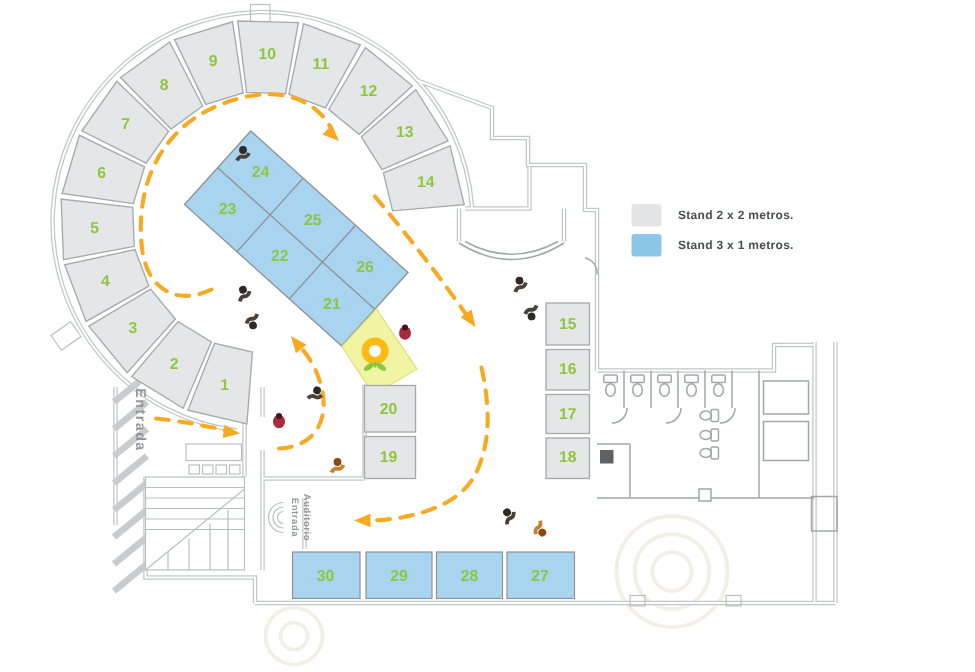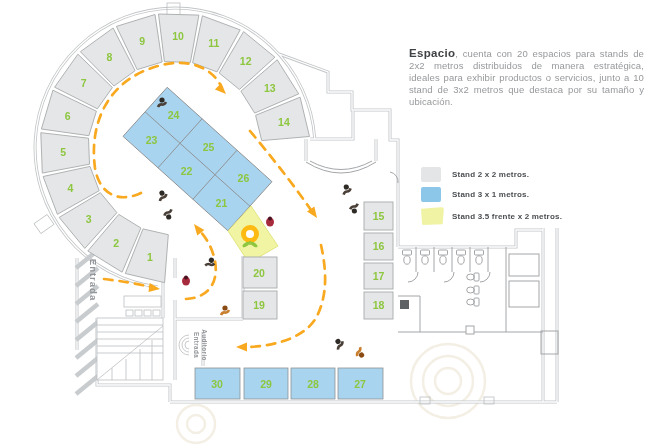--- a/index.html
+++ b/index.html
@@ -17,21 +17,21 @@
   .num{font:bold 10.5px "Liberation Sans",sans-serif;fill:#8DC63F;text-anchor:middle;dominant-baseline:central;}
   .vtext{font:bold 9.5px "Liberation Sans",sans-serif;fill:#93969A;text-anchor:middle;dominant-baseline:central;letter-spacing:1px;}
   .vtext2{font:bold 6.3px "Liberation Sans",sans-serif;fill:#93969A;text-anchor:middle;dominant-baseline:central;letter-spacing:0.4px;}
   .route{stroke:#F8A91F;stroke-width:2.7;stroke-dasharray:8.5 7;fill:none;stroke-linecap:round;}
   .ah{fill:#F8A91F;}
   .wm{stroke:#F4EFE4;stroke-width:2.5;fill:none;}
   .hatch{stroke:#C9CCCE;stroke-width:4.5;}
   .description{position:absolute;left:409px;top:46px;width:235px;font-size:9.5px;
                line-height:1.24;color:#96989B;text-align:justify;letter-spacing:0.1px;}
   .description b{font-size:11.5px;color:#404346;letter-spacing:0.3px;}
-  .legend{position:absolute;left:421px;top:136px;margin-top:31px;}
+  .legend{position:absolute;left:421px;top:136px;}
   .legend-row{display:flex;align-items:center;margin-bottom:5px;}
   .swatch{width:20px;height:15px;border-radius:2px;margin-right:11px;flex:none;}
   .swatch.y{width:23px;height:18px;margin-right:8px;border-radius:3px;
             clip-path:polygon(0 10%,100% 0,94% 96%,5% 100%);}
   .legend-label{font-weight:bold;font-size:8px;color:#4B4E51;letter-spacing:0.2px;}
 </style>
 </head>
 <body>
 
 <div class="stage">
@@ -278,29 +278,24 @@
     <text class="num" x="313" y="384">28</text>
     <text class="num" x="266" y="384">29</text>
     <text class="num" x="217" y="384">30</text>
   </g>
 
   <text class="vtext" transform="translate(93,280) rotate(90)">Entrada</text>
   <text class="vtext2" transform="translate(196,345) rotate(90)">Entrada</text>
   <text class="vtext2" transform="translate(204,345) rotate(90)">Auditorio</text>
 </svg>
 
-<div class="description"><b>Espacio</b><span>, cuenta con 20 espacios para stands de 2x2 metros distribuidos de manera estratégica, ideales para exhibir productos o servicios, junto a 10 stand de 3x2 metros que destaca por su tamaño y ubicación.</span></div>
 
 <div class="legend">
   <div class="legend-row">
     <div class="swatch" style="background: rgb(228, 229, 230);"></div>
     <div class="legend-label">Stand 2 x 2 metros.</div>
   </div>
   <div class="legend-row">
     <div class="swatch" style="background: rgb(140, 199, 234);"></div>
     <div class="legend-label">Stand 3 x 1 metros.</div>
   </div>
-  <div class="legend-row">
-    <div class="swatch y" style="background: rgb(240, 243, 163);"></div>
-    <div class="legend-label">Stand 3.5 frente x 2 metros.</div>
-  </div>
 </div>
 </div>
 
 </body></html>

